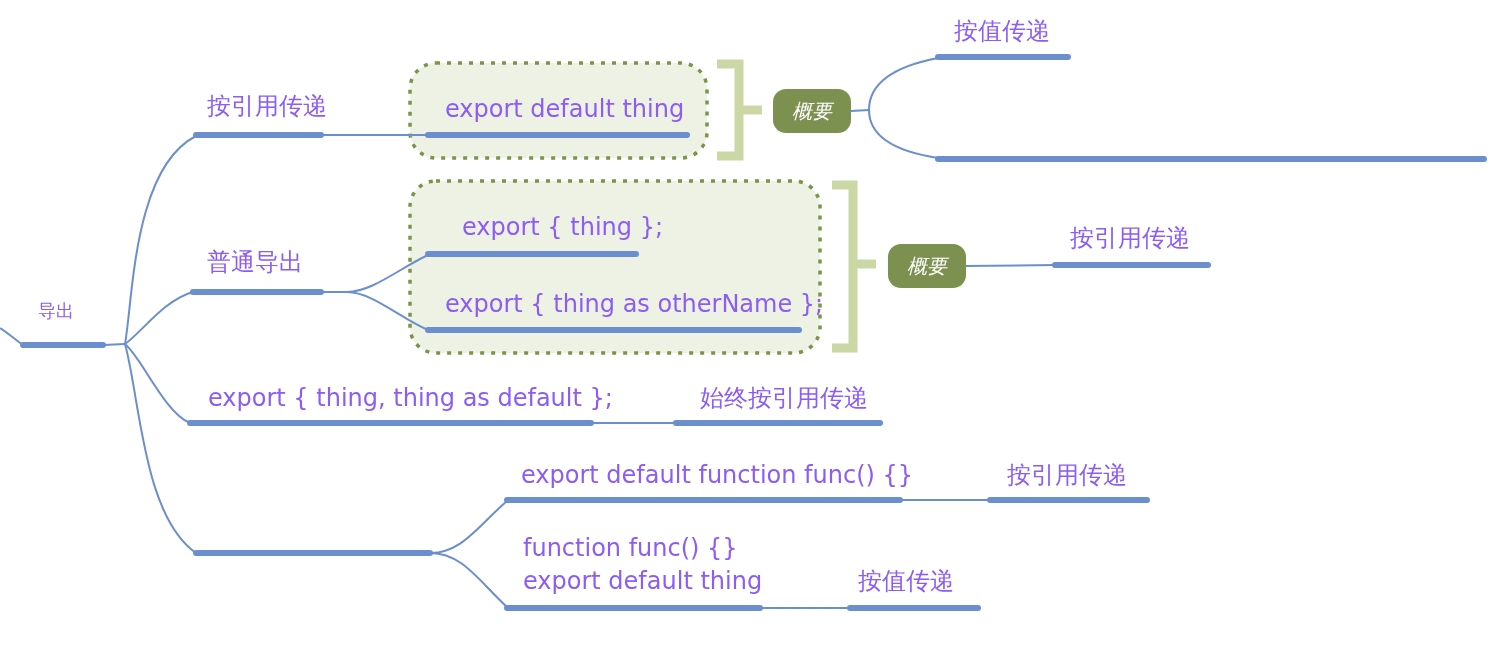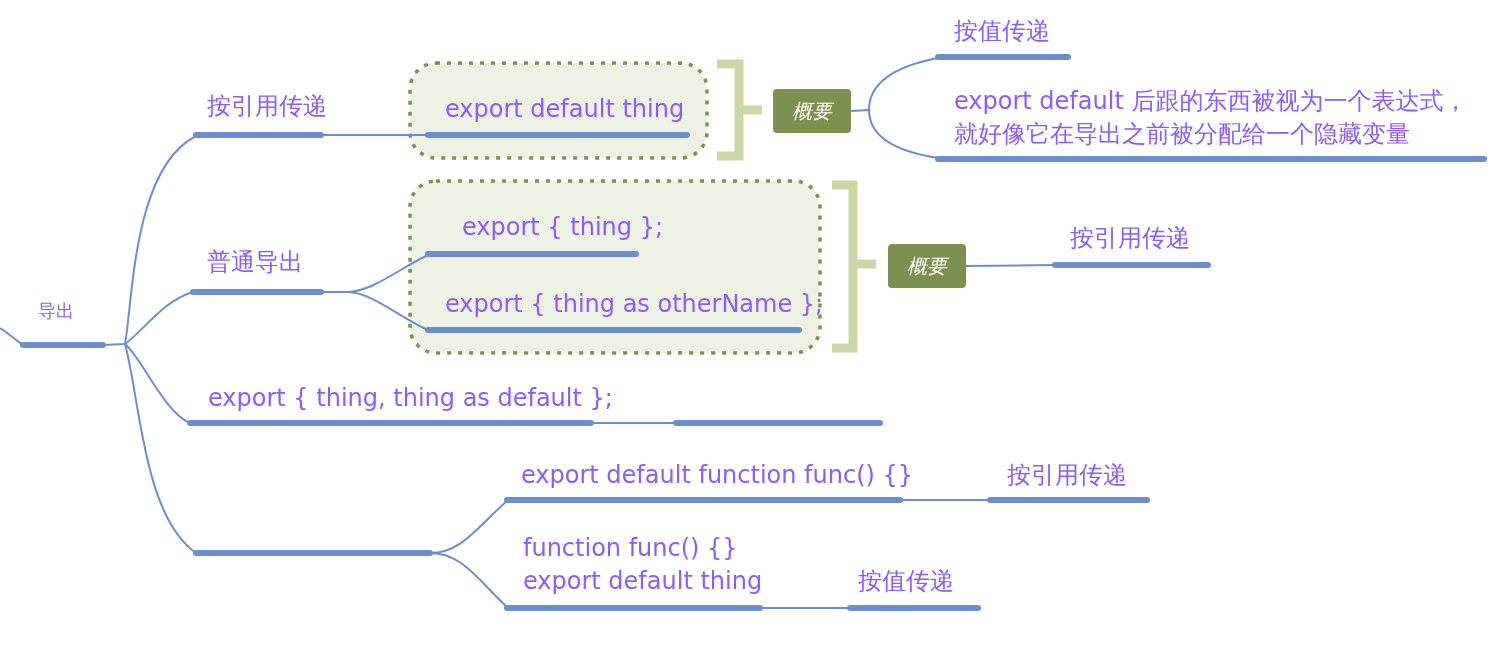--- a/index.html
+++ b/index.html
@@ -18,21 +18,21 @@
     font-size:24px;
     line-height:1.25;
     color:#8b5cf6;
   }
   .multiline{white-space:pre-line;line-height:33px;}
   .root-label{font-size:18px;}
   .badge{
     position:absolute;
     width:78px;height:44px;
     background:#7c9150;
-    border-radius:4px;
+    border-radius:13px;
     display:flex;align-items:center;justify-content:center;
     color:#ffffff;
     font-style:italic;
     font-size:20px;
   }
   .watermark{
     position:absolute;
     left:1328px;top:611px;
     font-size:20px;
     color:#c9c9c9;
@@ -99,30 +99,29 @@
       <line x1="1055" y1="265" x2="1208" y2="265"></line>
     </g>
   </svg>
 
   <div class="node-label root-label" style="left:38px;top:300px;">导出</div>
 
   <div class="node-label" style="left:207px;top:91px;">按引用传递</div>
   <div class="node-label" style="left:445px;top:94px;">export default thing</div>
   <div class="badge" style="left:773px;top:89px;">概要</div>
   <div class="node-label" style="left:954px;top:16px;">按值传递</div>
-  <div class="node-label multiline" style="left:954px;top:85px;">export default 后跟的东西被视为一个表达式，
-就好像它在导出之前被分配给一个隐藏变量</div>
 
   <div class="node-label" style="left:207px;top:247px;">普通导出</div>
   <div class="node-label" style="left:462px;top:212px;">export { thing };</div>
   <div class="node-label" style="left:445px;top:289px;">export { thing as otherName };</div>
   <div class="badge" style="left:888px;top:244px;">概要</div>
   <div class="node-label" style="left:1070px;top:223px;">按引用传递</div>
 
   <div class="node-label" style="left:208px;top:383px;">export { thing, thing as default };</div>
+  <div class="node-label" style="left:700px;top:383px;">始终按引用传递</div>
 
   <div class="node-label" style="left:521px;top:460px;">export default function func() {}</div>
   <div class="node-label" style="left:1007px;top:460px;">按引用传递</div>
   <div class="node-label multiline" style="left:523px;top:532px;">function func() {}
 export default thing</div>
   <div class="node-label" style="left:858px;top:566px;">按值传递</div>
 
 
 </div>
 

